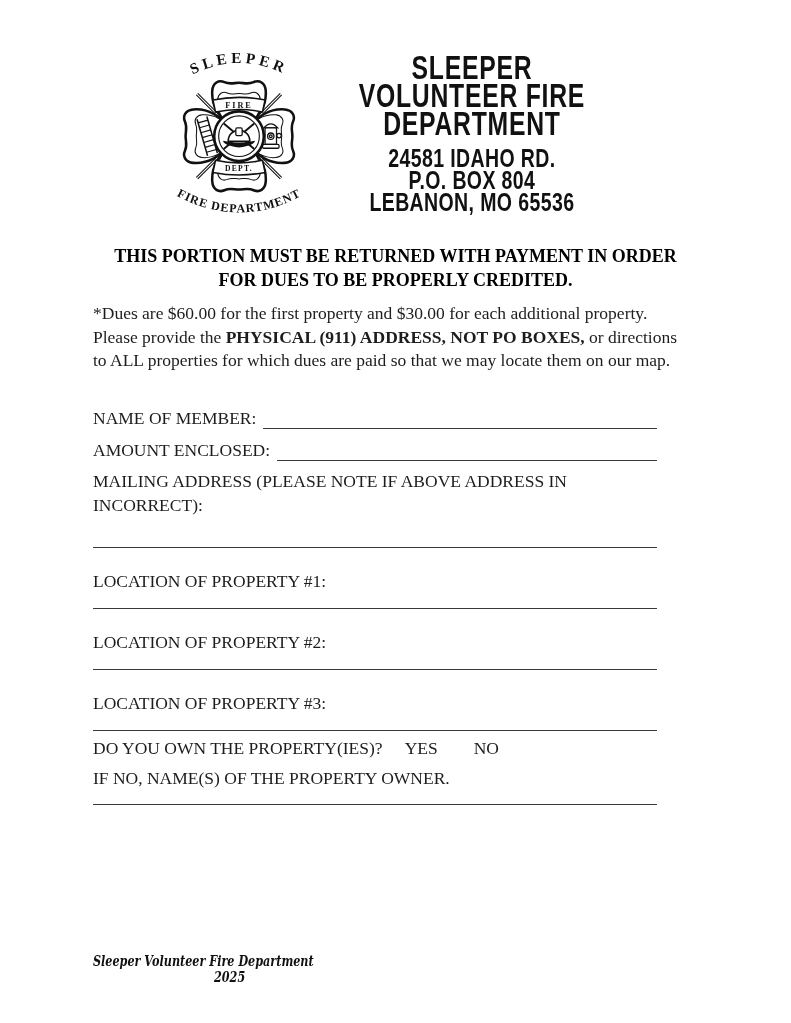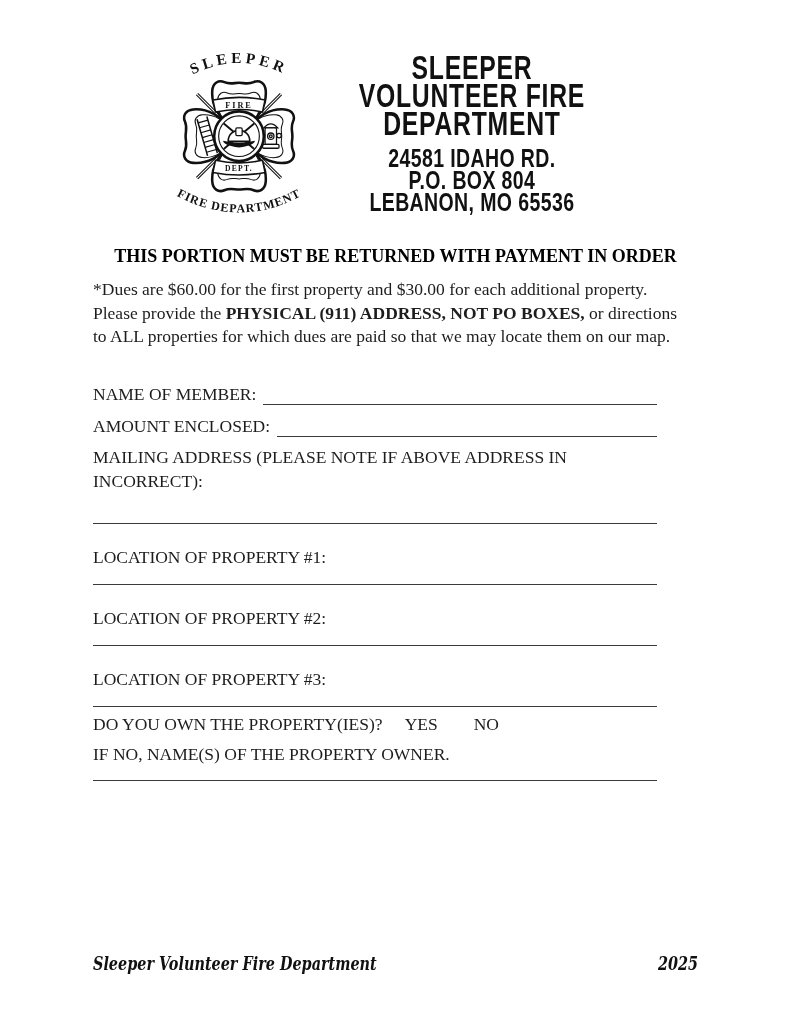--- a/index.html
+++ b/index.html
@@ -93,22 +93,23 @@
   .owner-label   { margin-top:6px; }
   .rule-owner    { margin-top:14px; }
 
   
   .page-footer {
     position:absolute;
     left:93px; right:93px; top:953px;
     display:flex;
     justify-content:space-between;
     font-family:"DejaVu Serif", serif;
-    font-size:18px;
+    font-size:14px;
     color:#111;
+    flex-direction:column;
   }
   .footer-script {
     display:inline-block;
     font-weight:bold;
     font-style:italic;
     transform:scaleX(0.8);
   }
   .footer-left  { transform-origin:left center; }
   .footer-right { transform-origin:right center; }
 </style>
@@ -216,20 +217,21 @@
       <div class="addr-block">
         <div class="addr-line">24581 IDAHO RD.</div>
         <div class="addr-line">P.O. BOX 804</div>
         <div class="addr-line">LEBANON, MO 65536</div>
       </div>
     </div>
   </header>
 
   <section class="notice">
     <div>THIS PORTION MUST BE RETURNED WITH PAYMENT IN ORDER</div>
+    <div>FOR DUES TO BE PROPERLY CREDITED.</div>
   </section>
 
   <p class="intro"><span>*Dues are $60.00 for the first property and $30.00 for each additional property. Please provide the </span><span class="bold">PHYSICAL (911) ADDRESS, NOT PO BOXES,</span><span> or directions to ALL properties for which dues are paid so that we may locate them on our map.</span></p>
 
   <div class="form">
 
     <div class="field-row">
       <span class="field-label">NAME OF MEMBER:</span>
       <span class="write-line"></span>
     </div>

